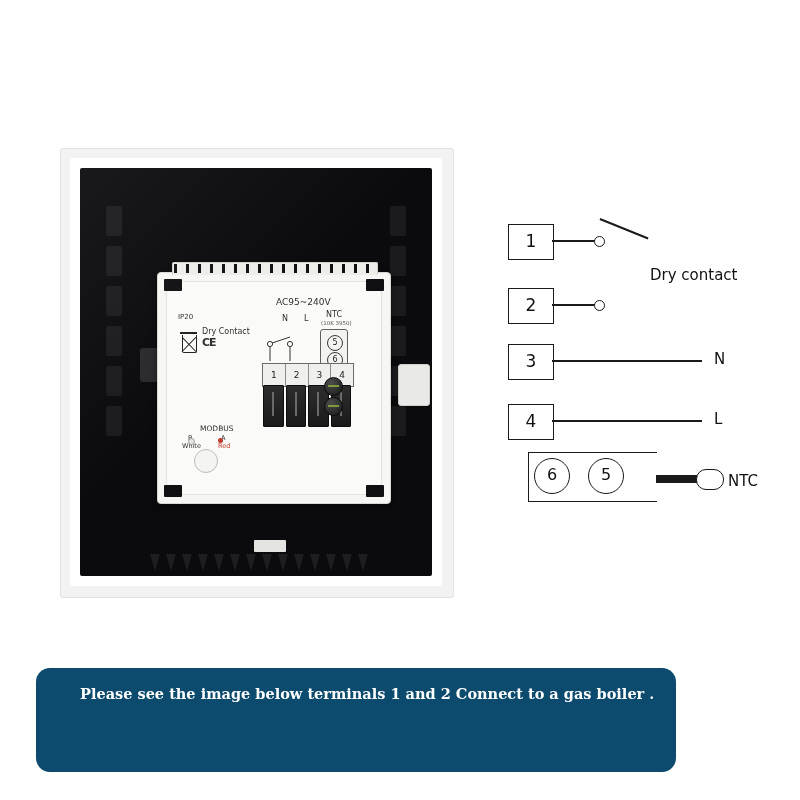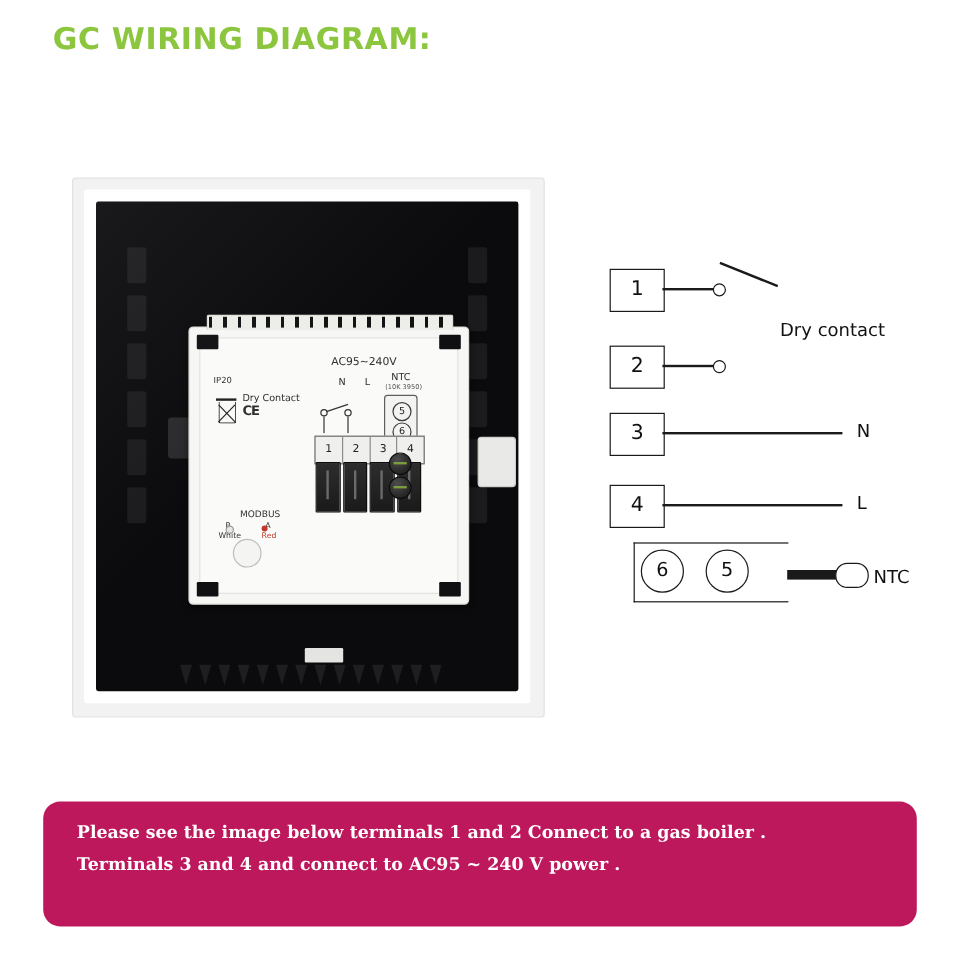--- a/index.html
+++ b/index.html
@@ -420,42 +420,42 @@
     border: 1.6px solid #1a1a1a;
     border-radius: 10px;
     background: #fff;
   }
 
   
   .footer {
     position: absolute;
     left: 36px;
     top: 668px;
-    width: 728px;
+    width: 624px;
     height: 104px;
-    background: #be185d;
+    background: #0c4a6e;
     border-radius: 14px;
+    padding-left: 16px;
   }
   .footer p {
     margin: 0;
     color: #ffffff;
     font-family: "DejaVu Serif", serif;
     font-weight: bold;
     font-size: 14.5px;
     line-height: 27px;
     padding-left: 28px;
   }
   .footer .fl1 { padding-top: 12px; }
 </style>
 </head>
 <body>
 
 <div class="page">
 
-  <div class="title">GC WIRING DIAGRAM:</div>
 
   <div class="device-wrap">
     <div class="device-outer"></div>
     <div class="device-bezel"></div>
     <div class="device-black">
 
       <div class="rib rib-l" style="top:38px;"></div>
       <div class="rib rib-l" style="top:78px;"></div>
       <div class="rib rib-l" style="top:118px;"></div>
       <div class="rib rib-l" style="top:158px;"></div>
@@ -583,16 +583,15 @@
 
     <div class="ntc-frame"></div>
     <div class="ntc-c ntc-c6">6</div>
     <div class="ntc-c ntc-c5">5</div>
     <div class="ntc-lead"></div>
     <div class="ntc-tip"></div>
   </div>
 
   <div class="footer">
     <p class="fl1">Please see the image below terminals 1 and 2 Connect to a gas boiler .</p>
-    <p>Terminals 3 and 4 and connect to AC95 ~ 240 V power .</p>
   </div>
 
 </div>
 
 </body></html>

